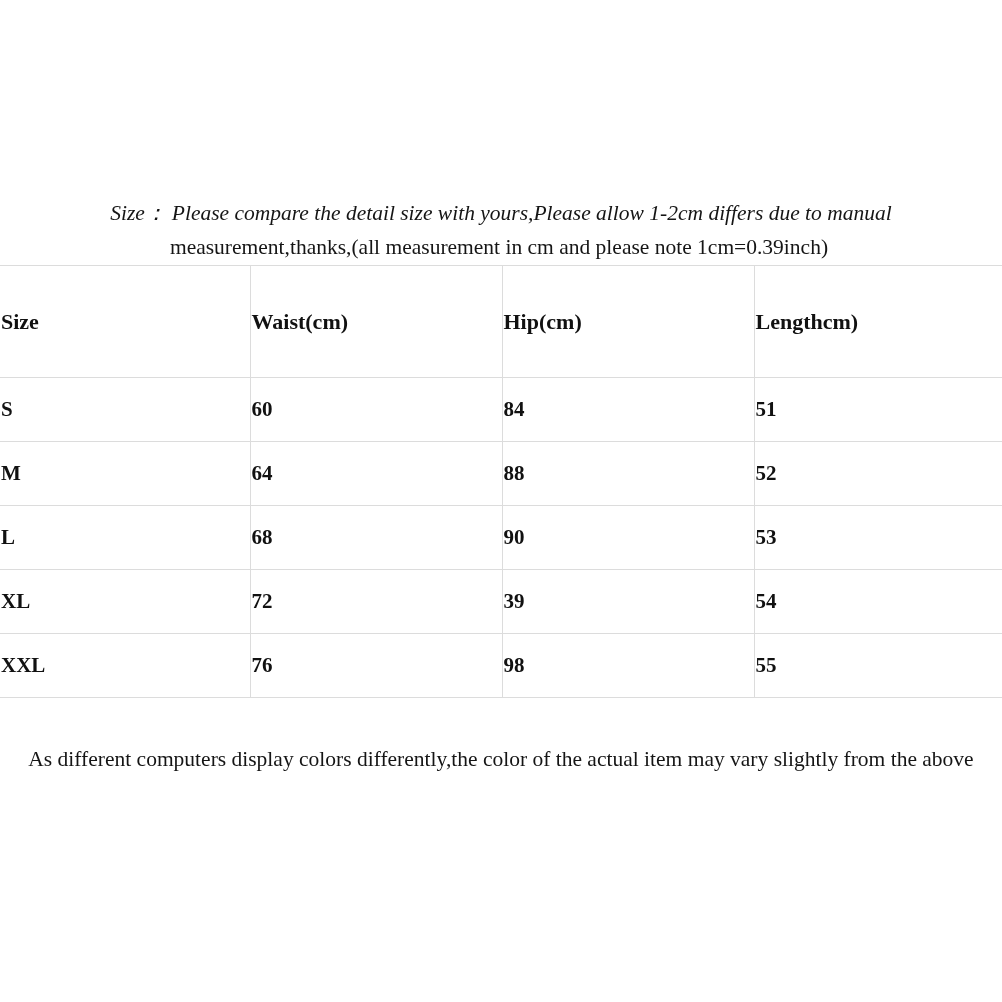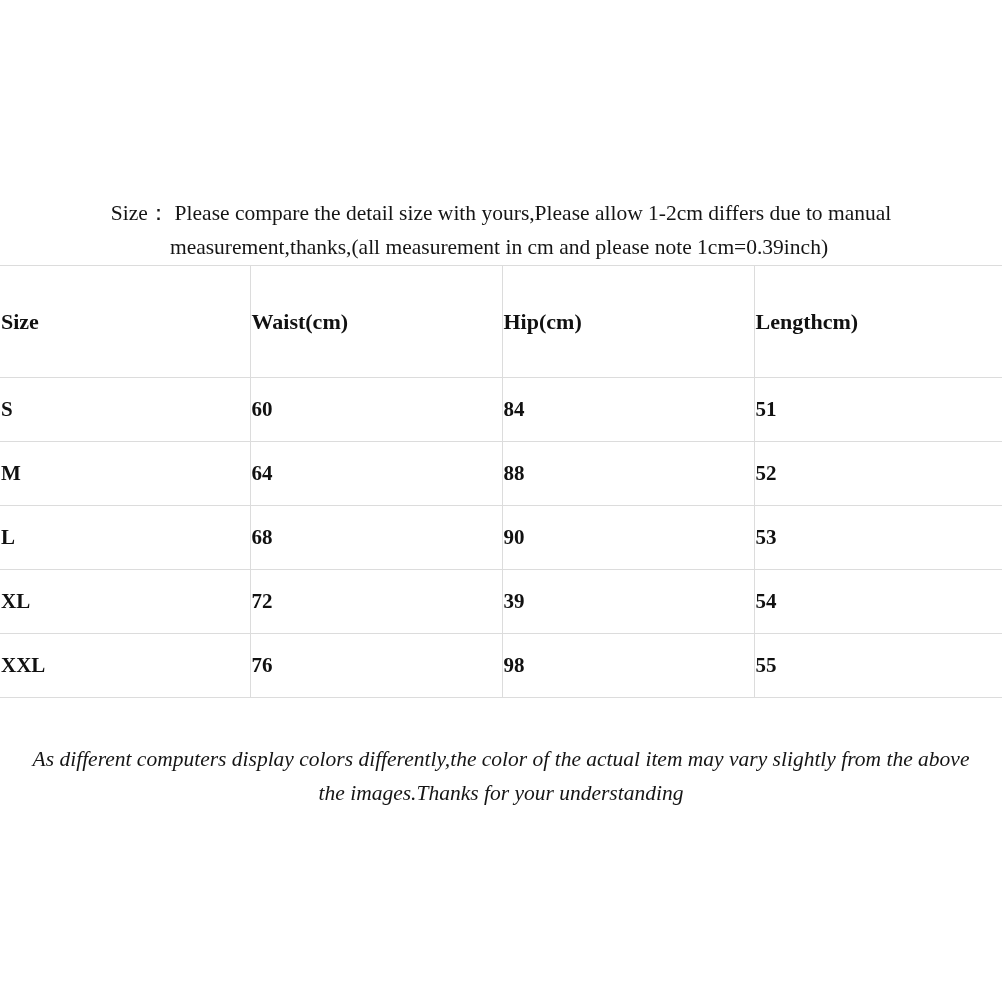--- a/index.html
+++ b/index.html
@@ -28,20 +28,21 @@
     padding: 0 60px;
     box-sizing: border-box;
     font-size: 21.5px;
     line-height: 34px;
     text-align: center;
     color: #151515;
   }
   .intro .line1 {
     display: block;
     white-space: nowrap;
+    font-style: italic;
   }
   .intro .line2 {
     display: block;
     white-space: nowrap;
     margin-left: -4px;
   }
   table.size-table {
     position: absolute;
     top: 265px;
     left: 0;
@@ -81,21 +82,20 @@
     position: absolute;
     top: 742px;
     left: 0;
     width: 1002px;
     padding: 0 6px;
     box-sizing: border-box;
     font-size: 21.5px;
     line-height: 34px;
     text-align: center;
     color: #151515;
-    font-style: italic;
   }
   .footnote .fline1 { display: block; white-space: nowrap; }
   .footnote .fline2 { display: block; white-space: nowrap; }
 </style>
 </head>
 <body>
 
 <div class="page">
 
   <div class="intro">
@@ -147,16 +147,15 @@
         <td>XXL</td>
         <td>76</td>
         <td>98</td>
         <td>55</td>
       </tr>
     </tbody>
   </table>
 
   <div class="footnote">
     <span class="fline1">As different computers display colors differently,the color of the actual item may vary slightly from the above</span>
-    <span class="fline2">the images.Thanks for your understanding</span>
   </div>
 
 </div>
 
 </body></html>

